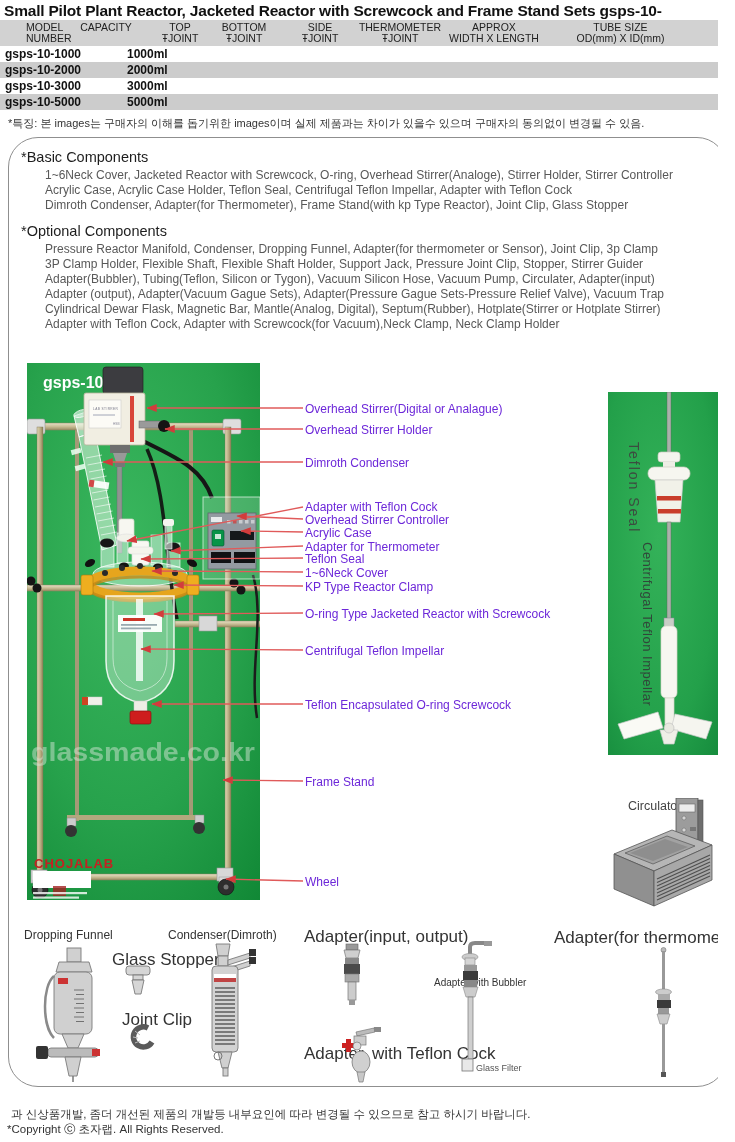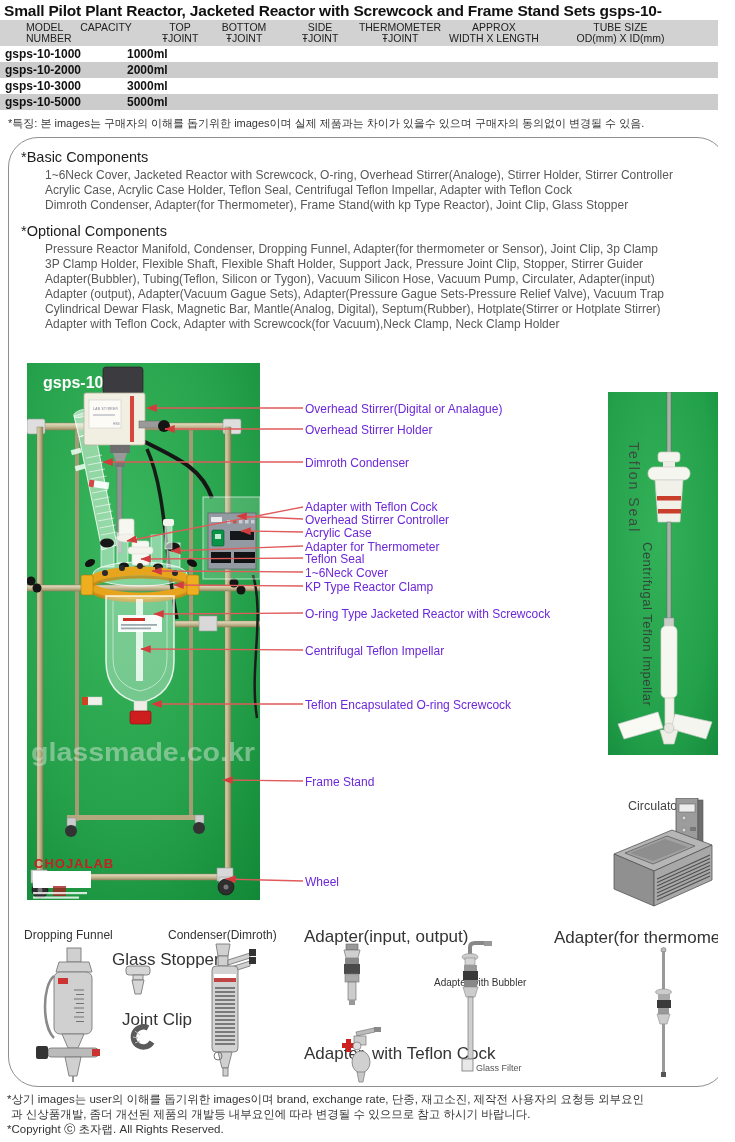--- a/index.html
+++ b/index.html
@@ -497,17 +497,16 @@
     <rect x="12" y="5" width="3" height="38" fill="#999"></rect>
     <ellipse cx="13.5" cy="46" rx="8" ry="3" fill="#ccc" stroke="#888" stroke-width="0.6"></ellipse>
     <rect x="8" y="48" width="12" height="6" fill="#aaa"></rect>
     <rect x="7" y="54" width="14" height="8" fill="#3a3a3a"></rect>
     <rect x="8" y="62" width="11" height="6" fill="#999"></rect>
     <polygon points="7,68 20,68 17,78 10,78" fill="#ccc" stroke="#888" stroke-width="0.6"></polygon>
     <rect x="12" y="78" width="3" height="48" fill="#999"></rect>
     <rect x="11" y="126" width="5" height="5" fill="#555"></rect>
   </svg>
 
-  <div class="abs foot" style="left:7px;top:1092px;">*상기 images는 user의 이해를 돕기위한 images이며 brand, exchange rate, 단종, 재고소진, 제작전 사용자의 요청등 외부요인</div>
   <div class="abs foot" style="left:11px;top:1107px;">과 신상품개발, 좀더 개선된 제품의 개발등 내부요인에 따라 변경될 수 있으므로 참고 하시기 바랍니다.</div>
   <div class="abs foot" style="left:7px;top:1122px;">*Copyright ⓒ 초자랩.     All Rights Reserved.</div>
 
 </div>
 
 </body></html>

